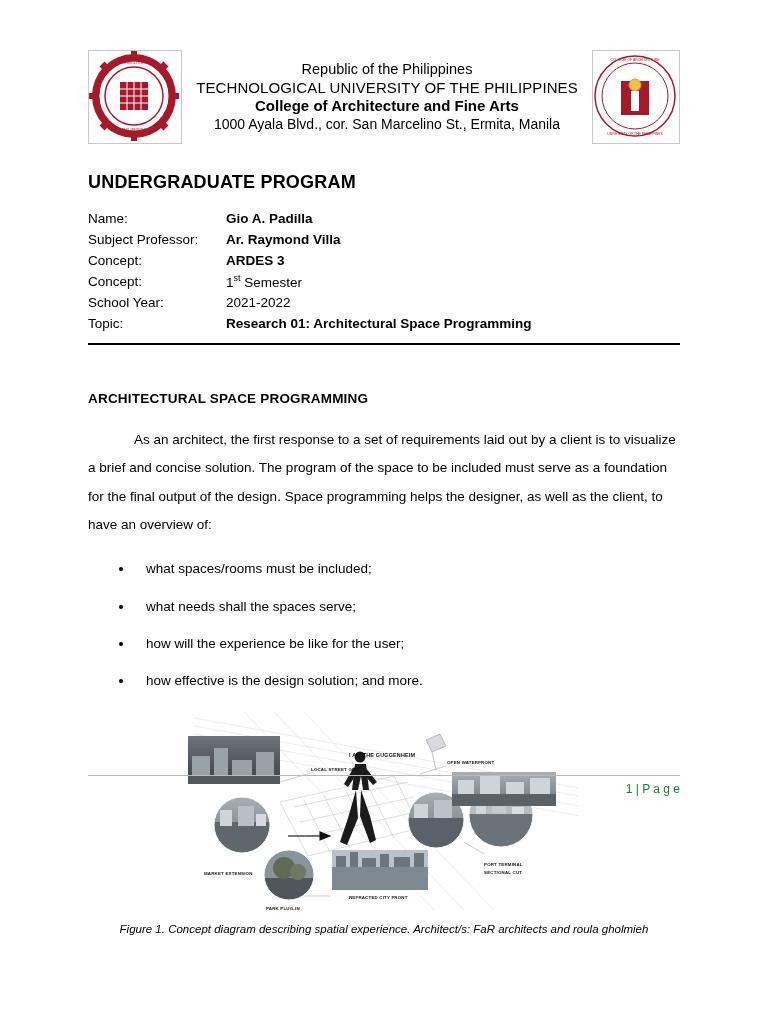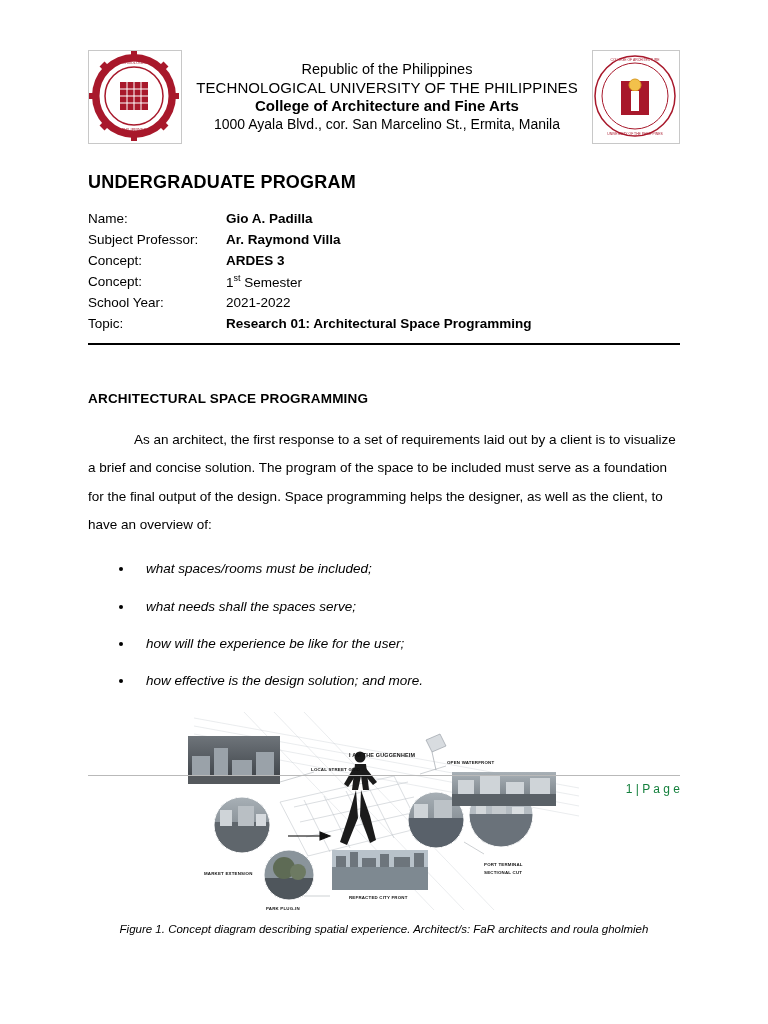--- a/index.html
+++ b/index.html
@@ -101,21 +101,20 @@
     margin-top: 20px;
     text-align: left;
   }
   .para .indent { display: inline-block; width: 46px; }
 
   ul.bullets {
     margin: 22px 0 0 0;
     padding-left: 46px;
     font-size: 13.5px;
     line-height: 1.2;
-    font-style: italic;
   }
   ul.bullets li {
     margin-bottom: 21px;
     padding-left: 12px;
   }
 
   
   .figure {
     margin-top: 8px;
     display: flex;

